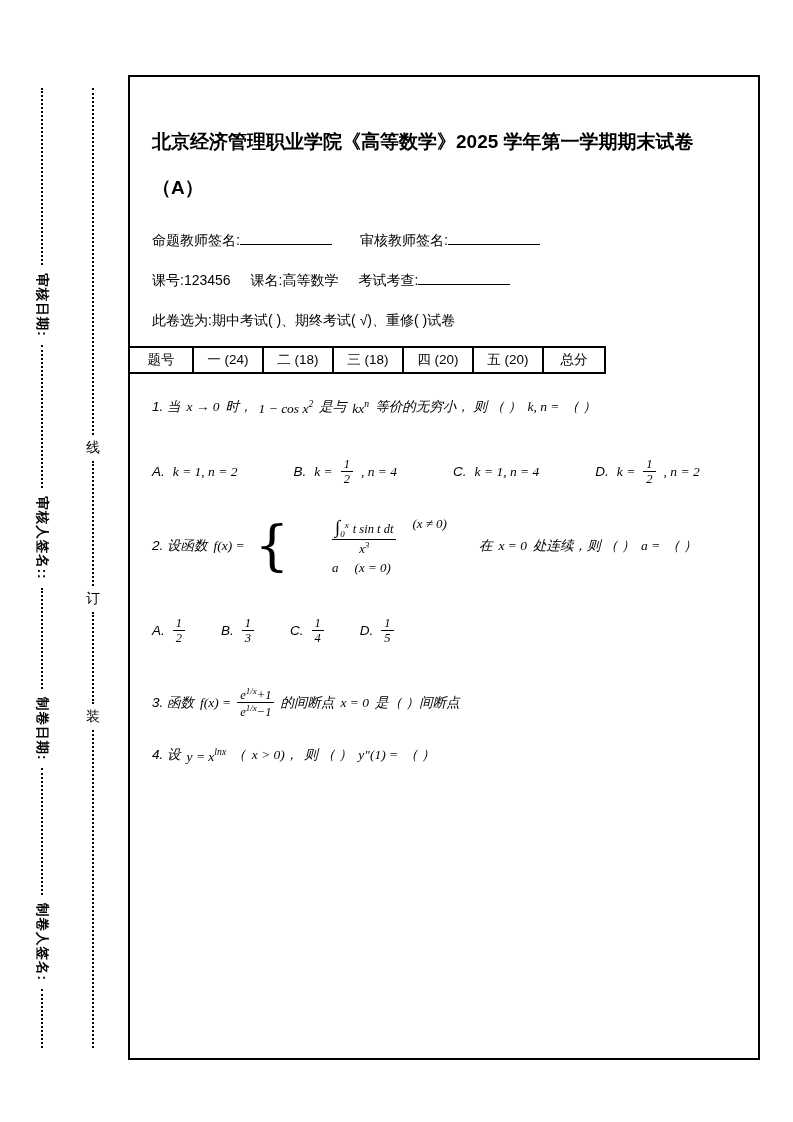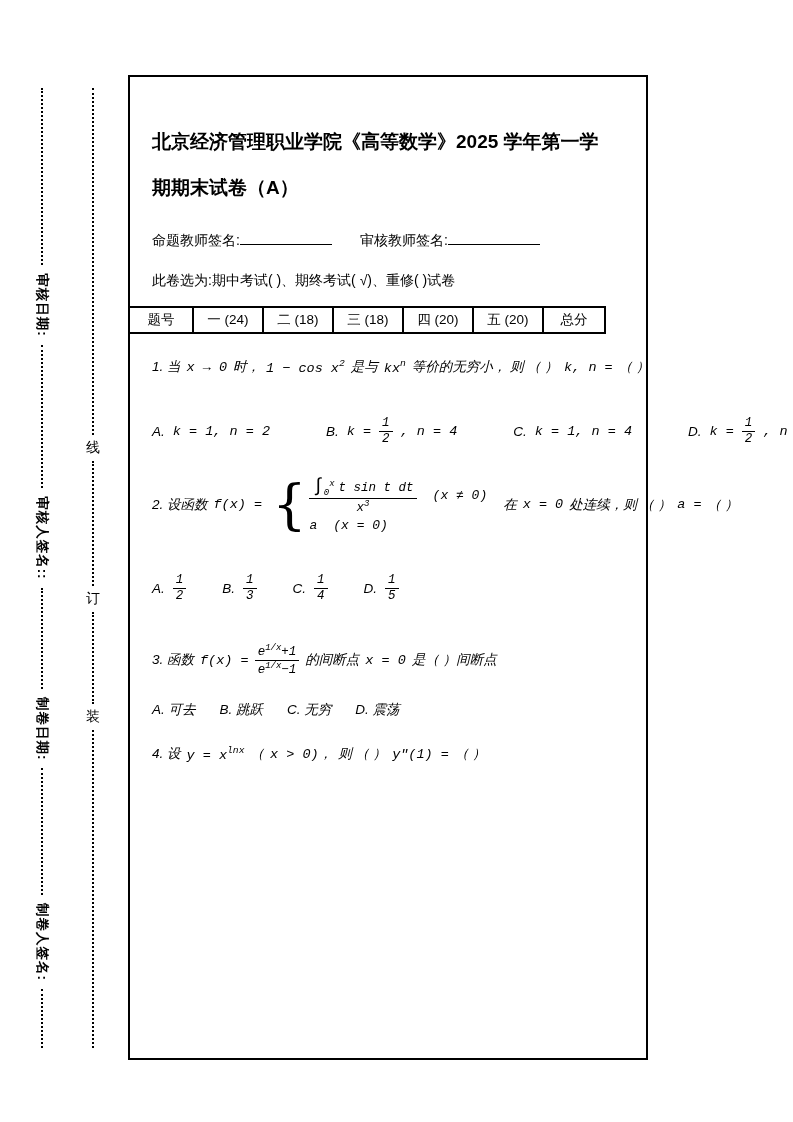--- a/index.html
+++ b/index.html
@@ -16,54 +16,54 @@
   .g1{flex-grow:2.1;} .g2{flex-grow:1.7;} .g3{flex-grow:1.2;} .g4{flex-grow:1.5;} .g5{flex-grow:0.7;}
 
   
   .binding-strip { position:absolute; left:84px; top:88px; width:18px; height:960px;
                    display:flex; flex-direction:column; align-items:center; }
   .bind-char { font-size:14px; padding:4px 0; }
   .vleader { width:0; border-left:2px dotted #000; }
   .b1{flex-grow:3.6;} .b2{flex-grow:1.3;} .b3{flex-grow:0.95;} .b4{flex-grow:3.3;}
 
   
-  .paper { position:absolute; left:128px; top:75px; width:520px; height:985px;
+  .paper { position:absolute; left:128px; top:75px; width:632px; height:985px;
            border:2px solid #000; padding:42px 40px 0 22px; background:#fff; }
   .title { font-size:19px; font-weight:bold; line-height:2.4; }
 
   .meta-line { font-size:14px; margin-top:22px; white-space:nowrap; }
   .blank { display:inline-block; border-bottom:1.4px solid #000; height:13px; vertical-align:baseline; } .w88{width:88px;} .w92{width:92px;}
   .sp16{display:inline-block;width:16px;} .sp20{display:inline-block;width:20px;}
   .sp28{display:inline-block;width:28px;} .sp4{display:inline-block;width:4px;}
 
   .score-table { border-collapse:collapse; margin:16px 0 0 -24px; table-layout:fixed; }
   .score-table td { border:2px solid #000; text-align:center; font-size:13.5px; height:26px; padding:0 3px;margin-left:44px; }
   .cw1{width:64px;} .cw2{width:70px;} .cw3{width:62px;}
 
   .notice { font-size:13.5px; line-height:1.8; text-align:justify; margin-top:14px; }
   .section-title { font-size:17px; font-weight:bold; margin-top:24px; }
 
   .q { font-size:13.5px; display:flex; align-items:center; column-gap:6px; white-space:nowrap; }
   .mt24{margin-top:24px;} .mt30{margin-top:30px;} .mt40{margin-top:40px;} .mt26{margin-top:26px;}
   .cn { white-space:nowrap;font-style:italic; }
-  .math { font-family:Liberation Mono, monospace; font-style:italic; white-space:nowrap; }
+  .math { font-family:Liberation Serif, serif; font-style:italic; white-space:nowrap; }
   .math sup, .ss { font-size:0.72em; }
 
   .opts { display:flex; align-items:center; font-size:13.5px; }
   .opt { display:flex; align-items:center; gap:8px; white-space:nowrap; }
   .ml56{margin-left:56px;} .ml36{margin-left:36px;} .ml24{margin-left:24px;}
 
   .frac { display:inline-flex; flex-direction:column; align-items:center; line-height:1.15; font-size:12.5px; }
   .frac .fn { border-bottom:1.2px solid #000; padding:0 3px; }
   .frac .fd { padding:0 3px; }
 
   .cases { display:inline-flex; align-items:center; margin:0 4px; }
   .brace { font-family:"DejaVu Serif",serif; font-style:normal; font-size:54px; line-height:0.85; }
   .case-col { display:inline-flex; flex-direction:column; row-gap:3px; margin-left:3px; }
-  .case-row { display:flex; align-items:center; column-gap:16px; font-size:13px; }
+  .case-row { display:flex; align-items:flex-start; column-gap:16px; font-size:13px;margin-left:40px; }
   .int { font-size:1.5em; font-style:normal; }
 
   .footer { position:absolute; left:128px; top:1072px; width:632px; text-align:center;
             font-weight:bold; font-size:13.5px; }
 </style>
 </head>
 <body>
 
 <div class="page">
 
@@ -92,20 +92,23 @@
   </div>
 
   <div class="paper">
 
     <h1 class="title">北京经济管理职业学院《高等数学》2025 学年第一学期期末试卷（A）</h1>
 
     <div class="meta-line">
       <span>命题教师签名:</span><span class="blank w92"></span><span class="sp28"></span><span>审核教师签名:</span><span class="blank w92"></span>
     </div>
 
+    <div class="meta-line">
+      <span>课号:123456</span><span class="sp20"></span><span>课名:高等数学</span><span class="sp20"></span><span>考试考查:</span><span class="blank w92"></span>
+    </div>
 
     <div class="meta-line">
       <span>此卷选为:期中考试( )、期终考试( √)、重修( )试卷</span>
     </div>
 
 
     <table class="score-table">
       <tbody>
         <tr>
           <td class="cw1">题号</td>
@@ -225,26 +228,20 @@
       <span class="math">f(x) =</span>
       <span class="frac math">
         <span class="fn"><span>e</span><sup>1/x</sup><span>+1</span></span>
         <span class="fd"><span>e</span><sup>1/x</sup><span>−1</span></span>
       </span>
       <span class="cn">的间断点</span>
       <span class="math">x = 0</span>
       <span class="cn">是（ ）间断点</span>
     </div>
 
-    <div class="opts mt24">
-      <span class="cn">A. 可去</span>
-      <span class="cn ml24">B. 跳跃</span>
-      <span class="cn ml24">C. 无穷</span>
-      <span class="cn ml24">D. 震荡</span>
-    </div>
 
     <div class="q mt26">
       <span class="cn">4. 设</span>
       <span class="math"><span>y = x</span><sup>lnx</sup></span>
       <span class="cn">（</span>
       <span class="math">x &gt; 0)，</span>
       <span class="cn">则 （ ）</span>
       <span class="math">y″(1) =</span>
       <span class="cn">（ ）</span>
     </div>

